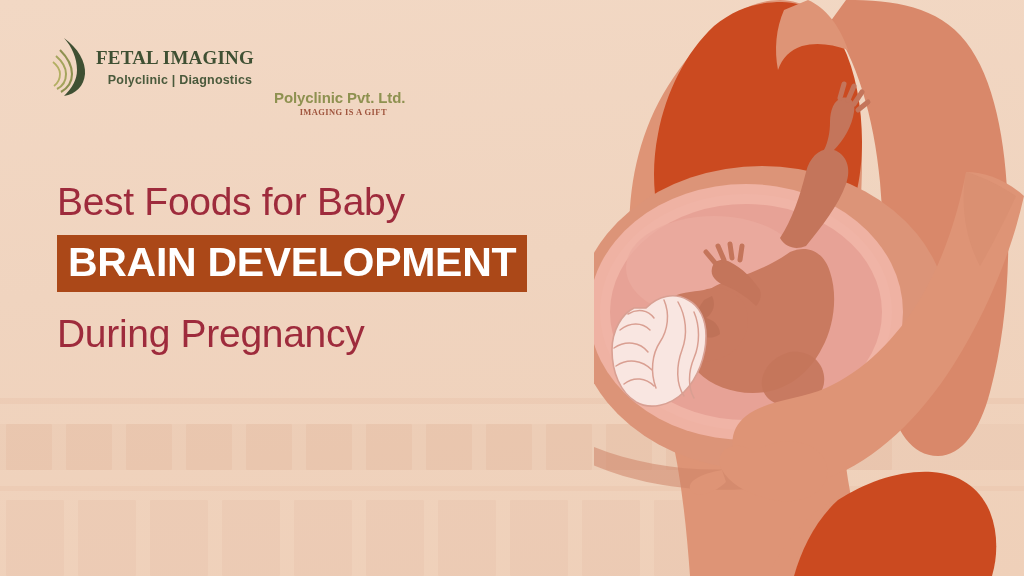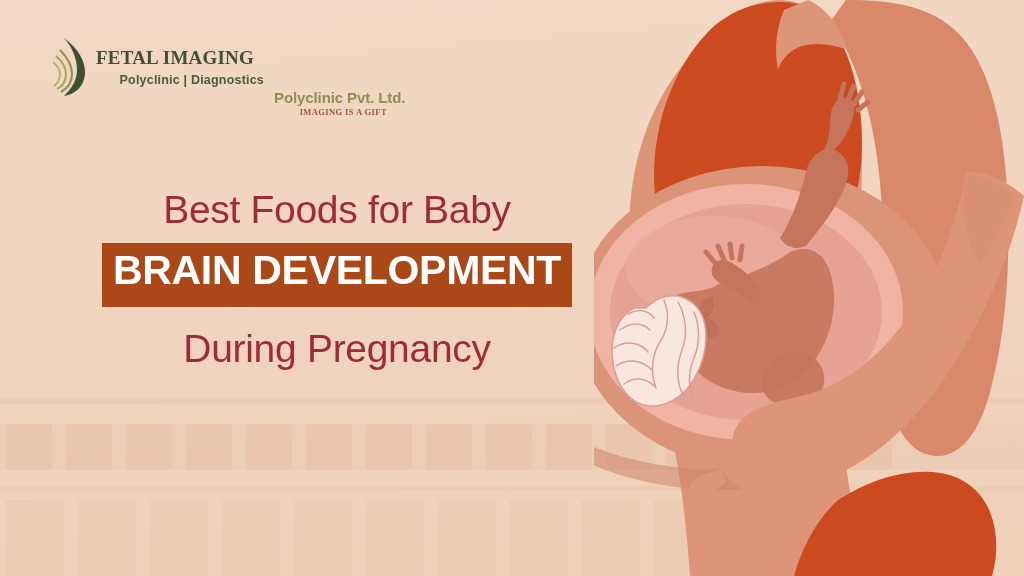--- a/index.html
+++ b/index.html
@@ -39,46 +39,46 @@
   .logo { position:absolute; left:52px; top:34px; width:300px; height:72px; }
   .logo-mark { position:absolute; left:0; top:2px; width:42px; height:62px; }
   .logo-wordmark { position:absolute; left:44px; top:14px; }
   .logo-title {
     font-size:19px; font-weight:bold; letter-spacing:0.2px;
     color:#3F5033; line-height:1; white-space:nowrap;
     font-family:Liberation Serif, serif;
   }
   .logo-sub {
     margin-top:6px; font-size:12.5px; font-weight:bold;
-    color:#4A5A3C; letter-spacing:0.2px; text-align:right;
+    color:#4A5A3C; letter-spacing:0.2px; text-align:center;
     width:168px;
   }
   .logo-right { position:absolute; left:222px; top:56px; width:130px; }
   .logo-institute {
     font-size:15px; font-weight:bold; color:#8E9150;
     letter-spacing:-0.1px; white-space:nowrap; line-height:1;
   }
   .logo-tagline {
     margin-top:2px; font-family:"Liberation Serif", serif;
     font-size:8.5px; font-weight:bold; color:#A0563F;
     letter-spacing:0.4px; white-space:nowrap; text-align:right;
     width:113px;
   }
 
   
-  .headline { position:absolute; left:57px; top:190px; width:560px;text-align:center; }
+  .headline { position:absolute; left:57px; top:182px; width:560px; }
   .h-line1 {
     font-size:39px; font-weight:normal; color:#9E2B3C;
     line-height:1.05; letter-spacing:-0.3px;
   }
   .h-band {
     margin-top:12px;
     background:#AB4818;
     display:inline-block;
-    padding:7px 11px 16px 11px;
+    padding:7px 11px 9px 11px;
   }
   .h-line2 {
     font-size:41px; font-weight:bold; color:#FFFFFF;
     line-height:1; letter-spacing:-0.3px; white-space:nowrap;
   }
   .h-line3 {
     margin-top:22px;
     font-size:39px; font-weight:normal; color:#9E2B3C;
     line-height:1.05; letter-spacing:-0.3px;
   }

